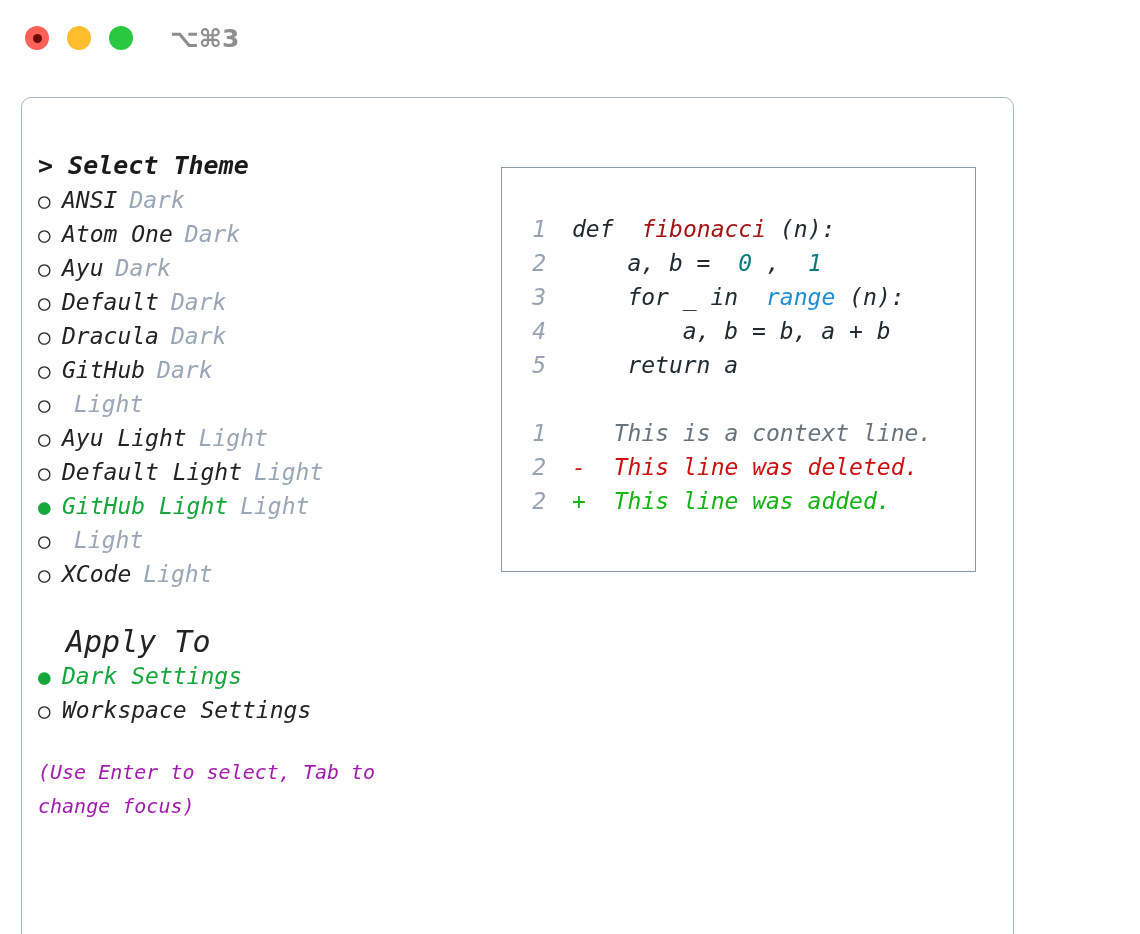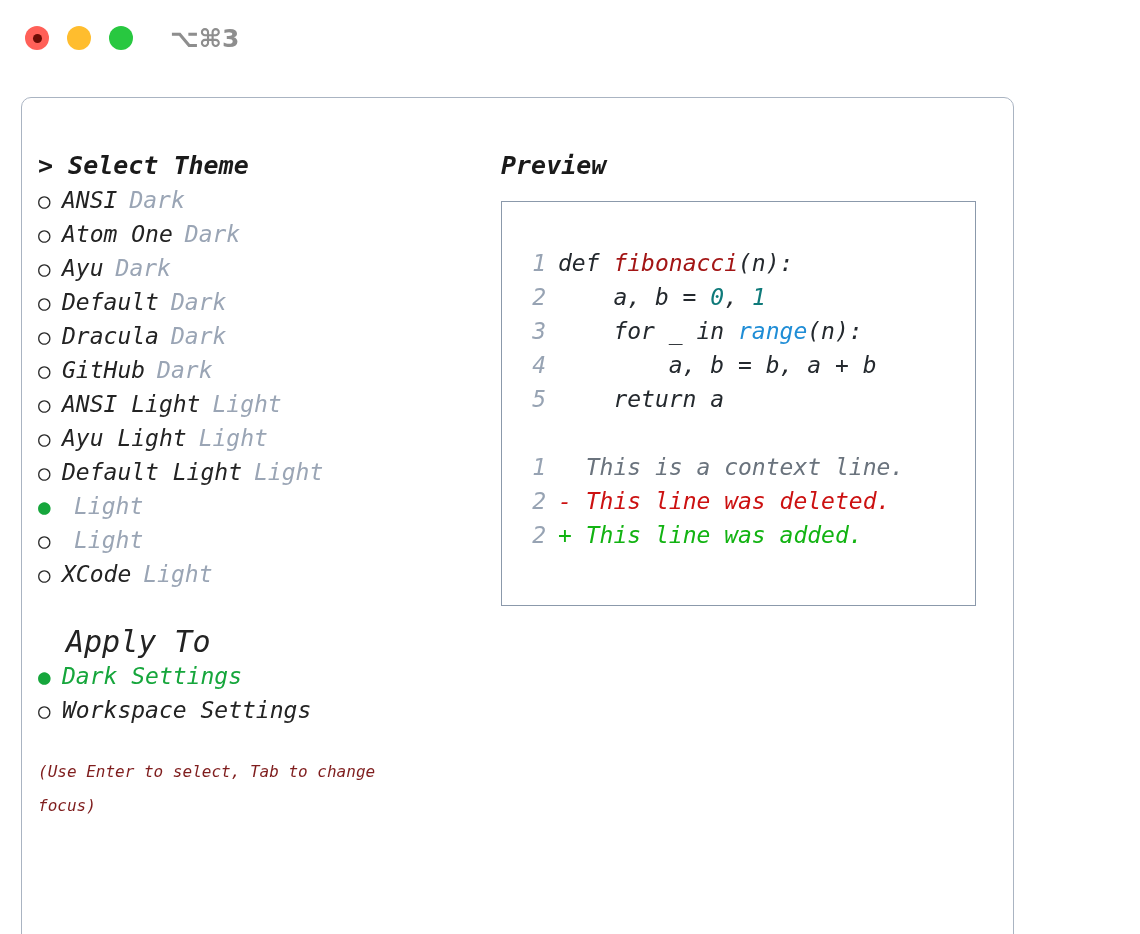--- a/index.html
+++ b/index.html
@@ -140,22 +140,22 @@
   .apply-head {
     font-size: 30px;
     color: #232323;
     line-height: 34px;
     padding-left: 28px;
     white-space: pre;
   }
 
   .hint {
     margin-top: 28px;
-    font-size: 16px;
-    color: #7f1d1d;
+    font-size: 20px;
+    color: #a21caf;
     line-height: 34px;
     width: 400px;
     white-space: pre-wrap;
   }
 
   
   .right-col {
     position: absolute;
     left: 479px;
     top: 51px;
@@ -185,21 +185,21 @@
     padding-left: 18px;
   }
   .ln {
     display: inline-block;
     width: 26px;
     flex: 0 0 26px;
     text-align: right;
     color: #97a3b3;
     margin-right: 12px;
   }
-  .tok { white-space: pre; }
+  .tok { white-space: pre; margin-left: 14px; }
   .t-plain  { color: #24292e; }
   .t-fn     { color: #a31515; }
   .t-num    { color: #0f7a7a; }
   .t-builtin{ color: #1f8dd6; }
 
   .blank-line { height: 34px; }
 
   .t-ctx { color: #6a737d; }
   .t-del { color: #cc1111; }
   .t-add { color: #12b312; }
@@ -225,42 +225,41 @@
 
         <div class="section-head">&gt; Select Theme</div>
 
         <div class="theme-list" id="theme-list">
             <div class="row"><span class="bullet">○</span><span class="row-label">ANSI</span><span class="row-tag">Dark</span></div>
             <div class="row"><span class="bullet">○</span><span class="row-label">Atom One</span><span class="row-tag">Dark</span></div>
             <div class="row"><span class="bullet">○</span><span class="row-label">Ayu</span><span class="row-tag">Dark</span></div>
             <div class="row"><span class="bullet">○</span><span class="row-label">Default</span><span class="row-tag">Dark</span></div>
             <div class="row"><span class="bullet">○</span><span class="row-label">Dracula</span><span class="row-tag">Dark</span></div>
             <div class="row"><span class="bullet">○</span><span class="row-label">GitHub</span><span class="row-tag">Dark</span></div>
-            <div class="row"><span class="bullet">○</span><span class="row-label">ANSI Light</span><span class="row-tag">Light</span></div>
+            <div class="row"><span class="bullet">○</span><span class="row-tag">Light</span></div>
             <div class="row"><span class="bullet">○</span><span class="row-label">Ayu Light</span><span class="row-tag">Light</span></div>
             <div class="row"><span class="bullet">○</span><span class="row-label">Default Light</span><span class="row-tag">Light</span></div>
-            <div class="row selected"><span class="bullet sel">●</span><span class="row-tag">Light</span></div>
+            <div class="row selected"><span class="bullet sel">●</span><span class="row-label">GitHub Light</span><span class="row-tag">Light</span></div>
             <div class="row"><span class="bullet">○</span><span class="row-tag">Light</span></div>
             <div class="row"><span class="bullet">○</span><span class="row-label">XCode</span><span class="row-tag">Light</span></div>
           </div>
 
         <div class="spacer-sm"></div>
 
         <div class="apply-head">Apply To</div>
 
         <div id="apply-list">
             <div class="row selected"><span class="bullet sel">●</span><span class="row-label">Dark Settings</span></div>
             <div class="row"><span class="bullet">○</span><span class="row-label">Workspace Settings</span></div>
           </div>
 
         <div class="hint">(Use Enter to select, Tab to change focus)</div>
       </div>
 
       <div class="right-col">
-        <div class="section-head">Preview</div>
 
         <div class="preview-box">
           <div class="code" id="code-block"><div class="code-line"><span class="ln">1</span><span class="tok t-plain">def </span><span class="tok t-fn">fibonacci</span><span class="tok t-plain">(n):</span></div><div class="code-line"><span class="ln">2</span><span class="tok t-plain">    a, b = </span><span class="tok t-num">0</span><span class="tok t-plain">, </span><span class="tok t-num">1</span></div><div class="code-line"><span class="ln">3</span><span class="tok t-plain">    for _ in </span><span class="tok t-builtin">range</span><span class="tok t-plain">(n):</span></div><div class="code-line"><span class="ln">4</span><span class="tok t-plain">        a, b = b, a + b</span></div><div class="code-line"><span class="ln">5</span><span class="tok t-plain">    return a</span></div></div>
           <div class="blank-line"></div>
           <div class="code" id="diff-block"><div class="code-line"><span class="ln">1</span><span class="tok t-ctx">  </span><span class="tok t-ctx">This is a context line.</span></div><div class="code-line"><span class="ln">2</span><span class="tok t-del">- </span><span class="tok t-del">This line was deleted.</span></div><div class="code-line"><span class="ln">2</span><span class="tok t-add">+ </span><span class="tok t-add">This line was added.</span></div></div>
         </div>
       </div>
 
     </div>
   </div>

